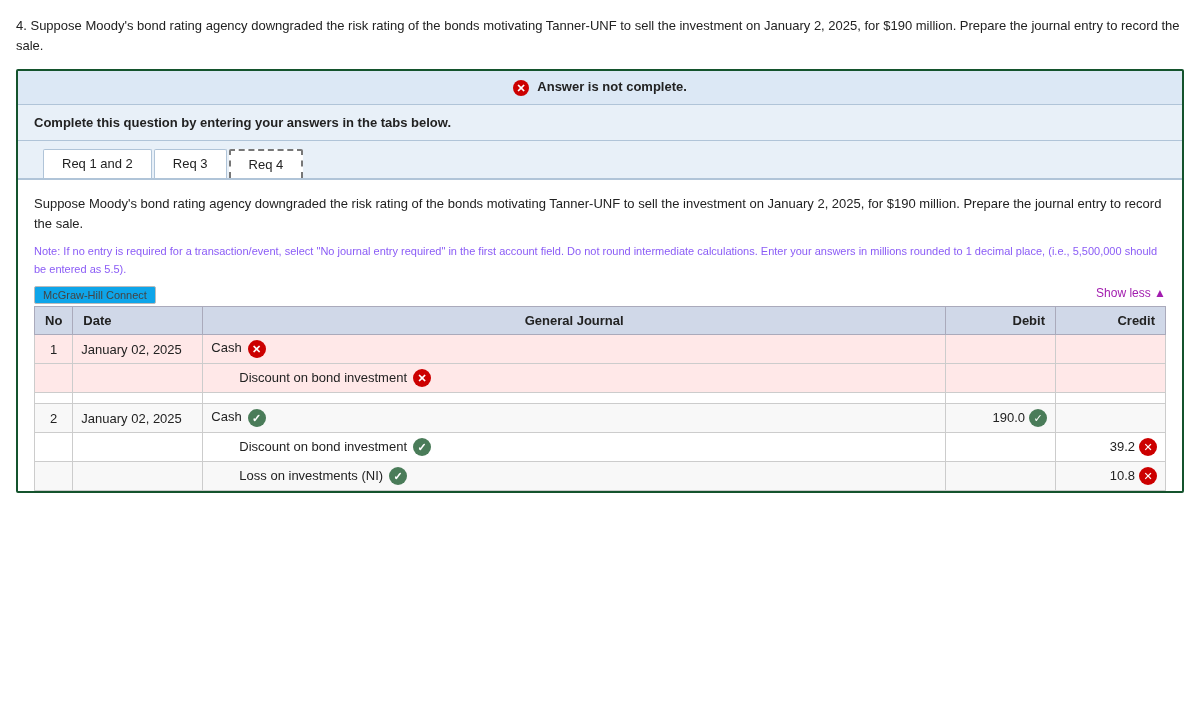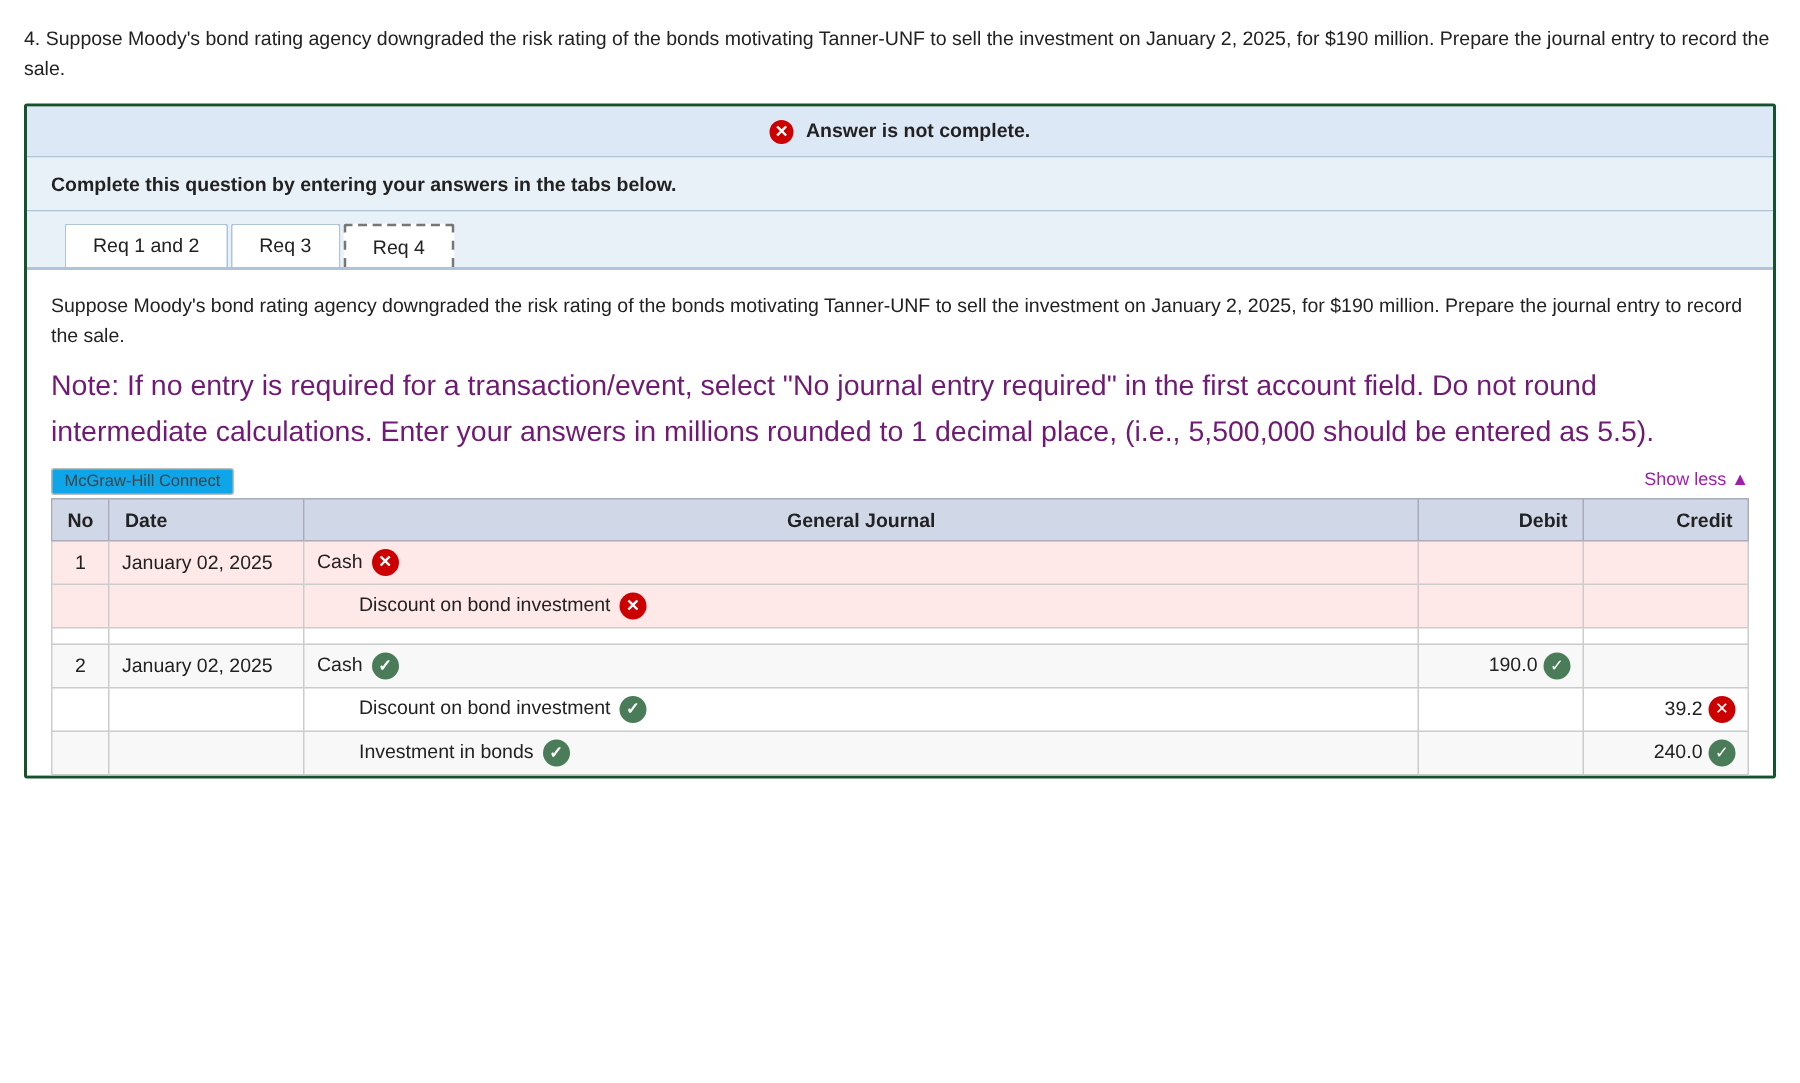--- a/index.html
+++ b/index.html
@@ -76,22 +76,22 @@
     .content-area {
       background: #fff;
       padding: 14px 16px 0 16px;
     }
     .description-text {
       font-size: 13px;
       line-height: 1.6;
       margin-bottom: 8px;
     }
     .note-text {
-      color: #701a75;
-      font-size: 19px;
+      color: #8b5cf6;
+      font-size: 11px;
       line-height: 1.6;
       margin-bottom: 8px;
     }
     .show-less {
       text-align: right;
       color: #a21caf;
       font-size: 12px;
       margin-bottom: 4px;
       cursor: pointer;
     }
@@ -272,20 +272,20 @@
           <tr>
             <td class="row-no"></td>
             <td class="row-date"></td>
             <td><span style="padding-left: 28px; display: inline-block;">Discount on bond investment</span><span class="status-icon status-check">✓</span></td>
             <td class="debit-cell"></td>
             <td class="credit-cell">39.2<span class="credit-x">✕</span></td>
           </tr>
           <tr>
             <td class="row-no"></td>
             <td class="row-date"></td>
-            <td><span style="padding-left: 28px; display: inline-block;">Investment in bonds</span><span class="status-icon status-check">✓</span></td>
-            <td class="debit-cell"></td>
-            <td class="credit-cell">240.0<span class="debit-check">✓</span></td>
+            <td><span style="padding-left: 28px; display: inline-block;">Loss on investments (NI)</span><span class="status-icon status-check">✓</span></td>
+            <td class="debit-cell"></td>
+            <td class="credit-cell">10.8<span class="credit-x">✕</span></td>
           </tr>
         </tbody>
     </table>
   </div>
 </div>
 
 </body></html>

